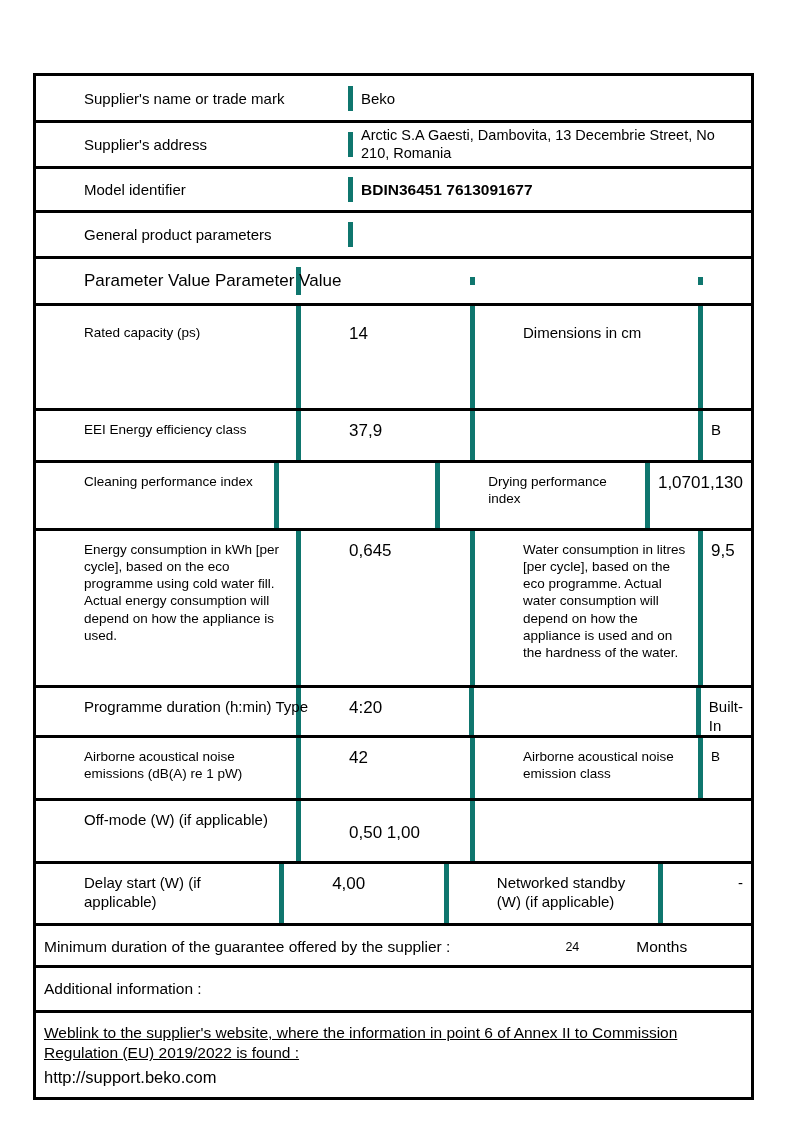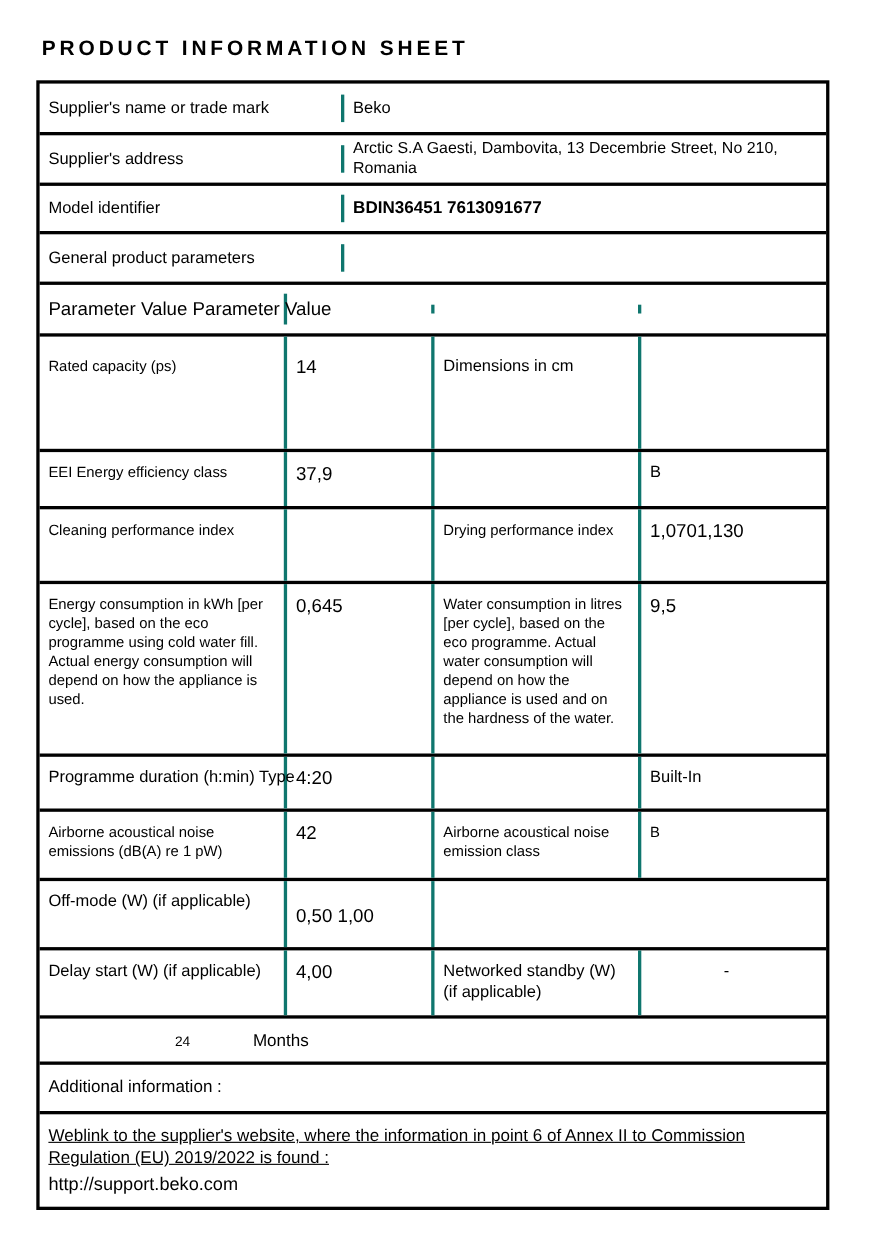--- a/index.html
+++ b/index.html
@@ -14,21 +14,21 @@
     font-size:19px; font-weight:bold; letter-spacing:3.5px;
     white-space:nowrap;
   }
   .sheet {
     position:absolute; left:33px; top:73px; width:721px;
     border:3px solid #000; background:#fff;
   }
   .trow { display:flex; border-bottom:3px solid #000; }
   .trow.last { border-bottom:none; }
   .cell { padding:10px 8px 6px 8px; }
-  .cr { border-right:3px solid #0f766e; }
+  .cr { border-right:5px solid #0f766e;margin-left:40px; }
   
   .topl { width:277px; }
   .topr { flex:1; }
   .vcenter { display:flex; align-items:center; }
   .vcenter .cell { padding-top:4px; padding-bottom:4px; }
   
   .c1 { width:225px; }
   .c2 { width:134px; }
   .c3 { width:188px; }
   .c4 { flex:1; }
@@ -62,21 +62,20 @@
   .webcell { padding:10px 10px 6px 8px; }
   .webtext { font-size:15.5px; line-height:1.3;text-decoration:underline; }
   .weburl { font-size:16.5px; margin-top:5px; }
   .dash-offset { padding-left:75px; }
 </style>
 </head>
 <body>
 
 <div class="page">
 
-  <div class="title">PRODUCT INFORMATION SHEET</div>
 
   <div class="sheet">
 
     <div class="trow h47 vcenter">
       <div class="cell topl cr f-top vcenter">Supplier's name or trade mark</div>
       <div class="cell topr f-top vcenter">Beko</div>
     </div>
 
     <div class="trow h46 vcenter">
       <div class="cell topl cr f-top vcenter">Supplier's address</div>
@@ -149,20 +148,21 @@
 
     <div class="trow h62">
       <div class="cell c1 cr f-med">Delay start (W) (if applicable)</div>
       <div class="cell c2 cr f-val">4,00</div>
       <div class="cell c3 cr f-med">Networked standby (W) (if applicable)</div>
       <div class="cell c4 f-med dash-offset">-</div>
     </div>
 
     <div class="trow h42">
       <div class="grow" style="width:100%">
+        <span class="glabel">Minimum duration of the guarantee offered by the supplier :</span>
         <span class="g24">24</span>
         <span class="gmonths">Months</span>
       </div>
     </div>
 
     <div class="trow h45 vcenter">
       <div class="cell addlabel">Additional information :</div>
     </div>
 
     <div class="trow h84 last">

